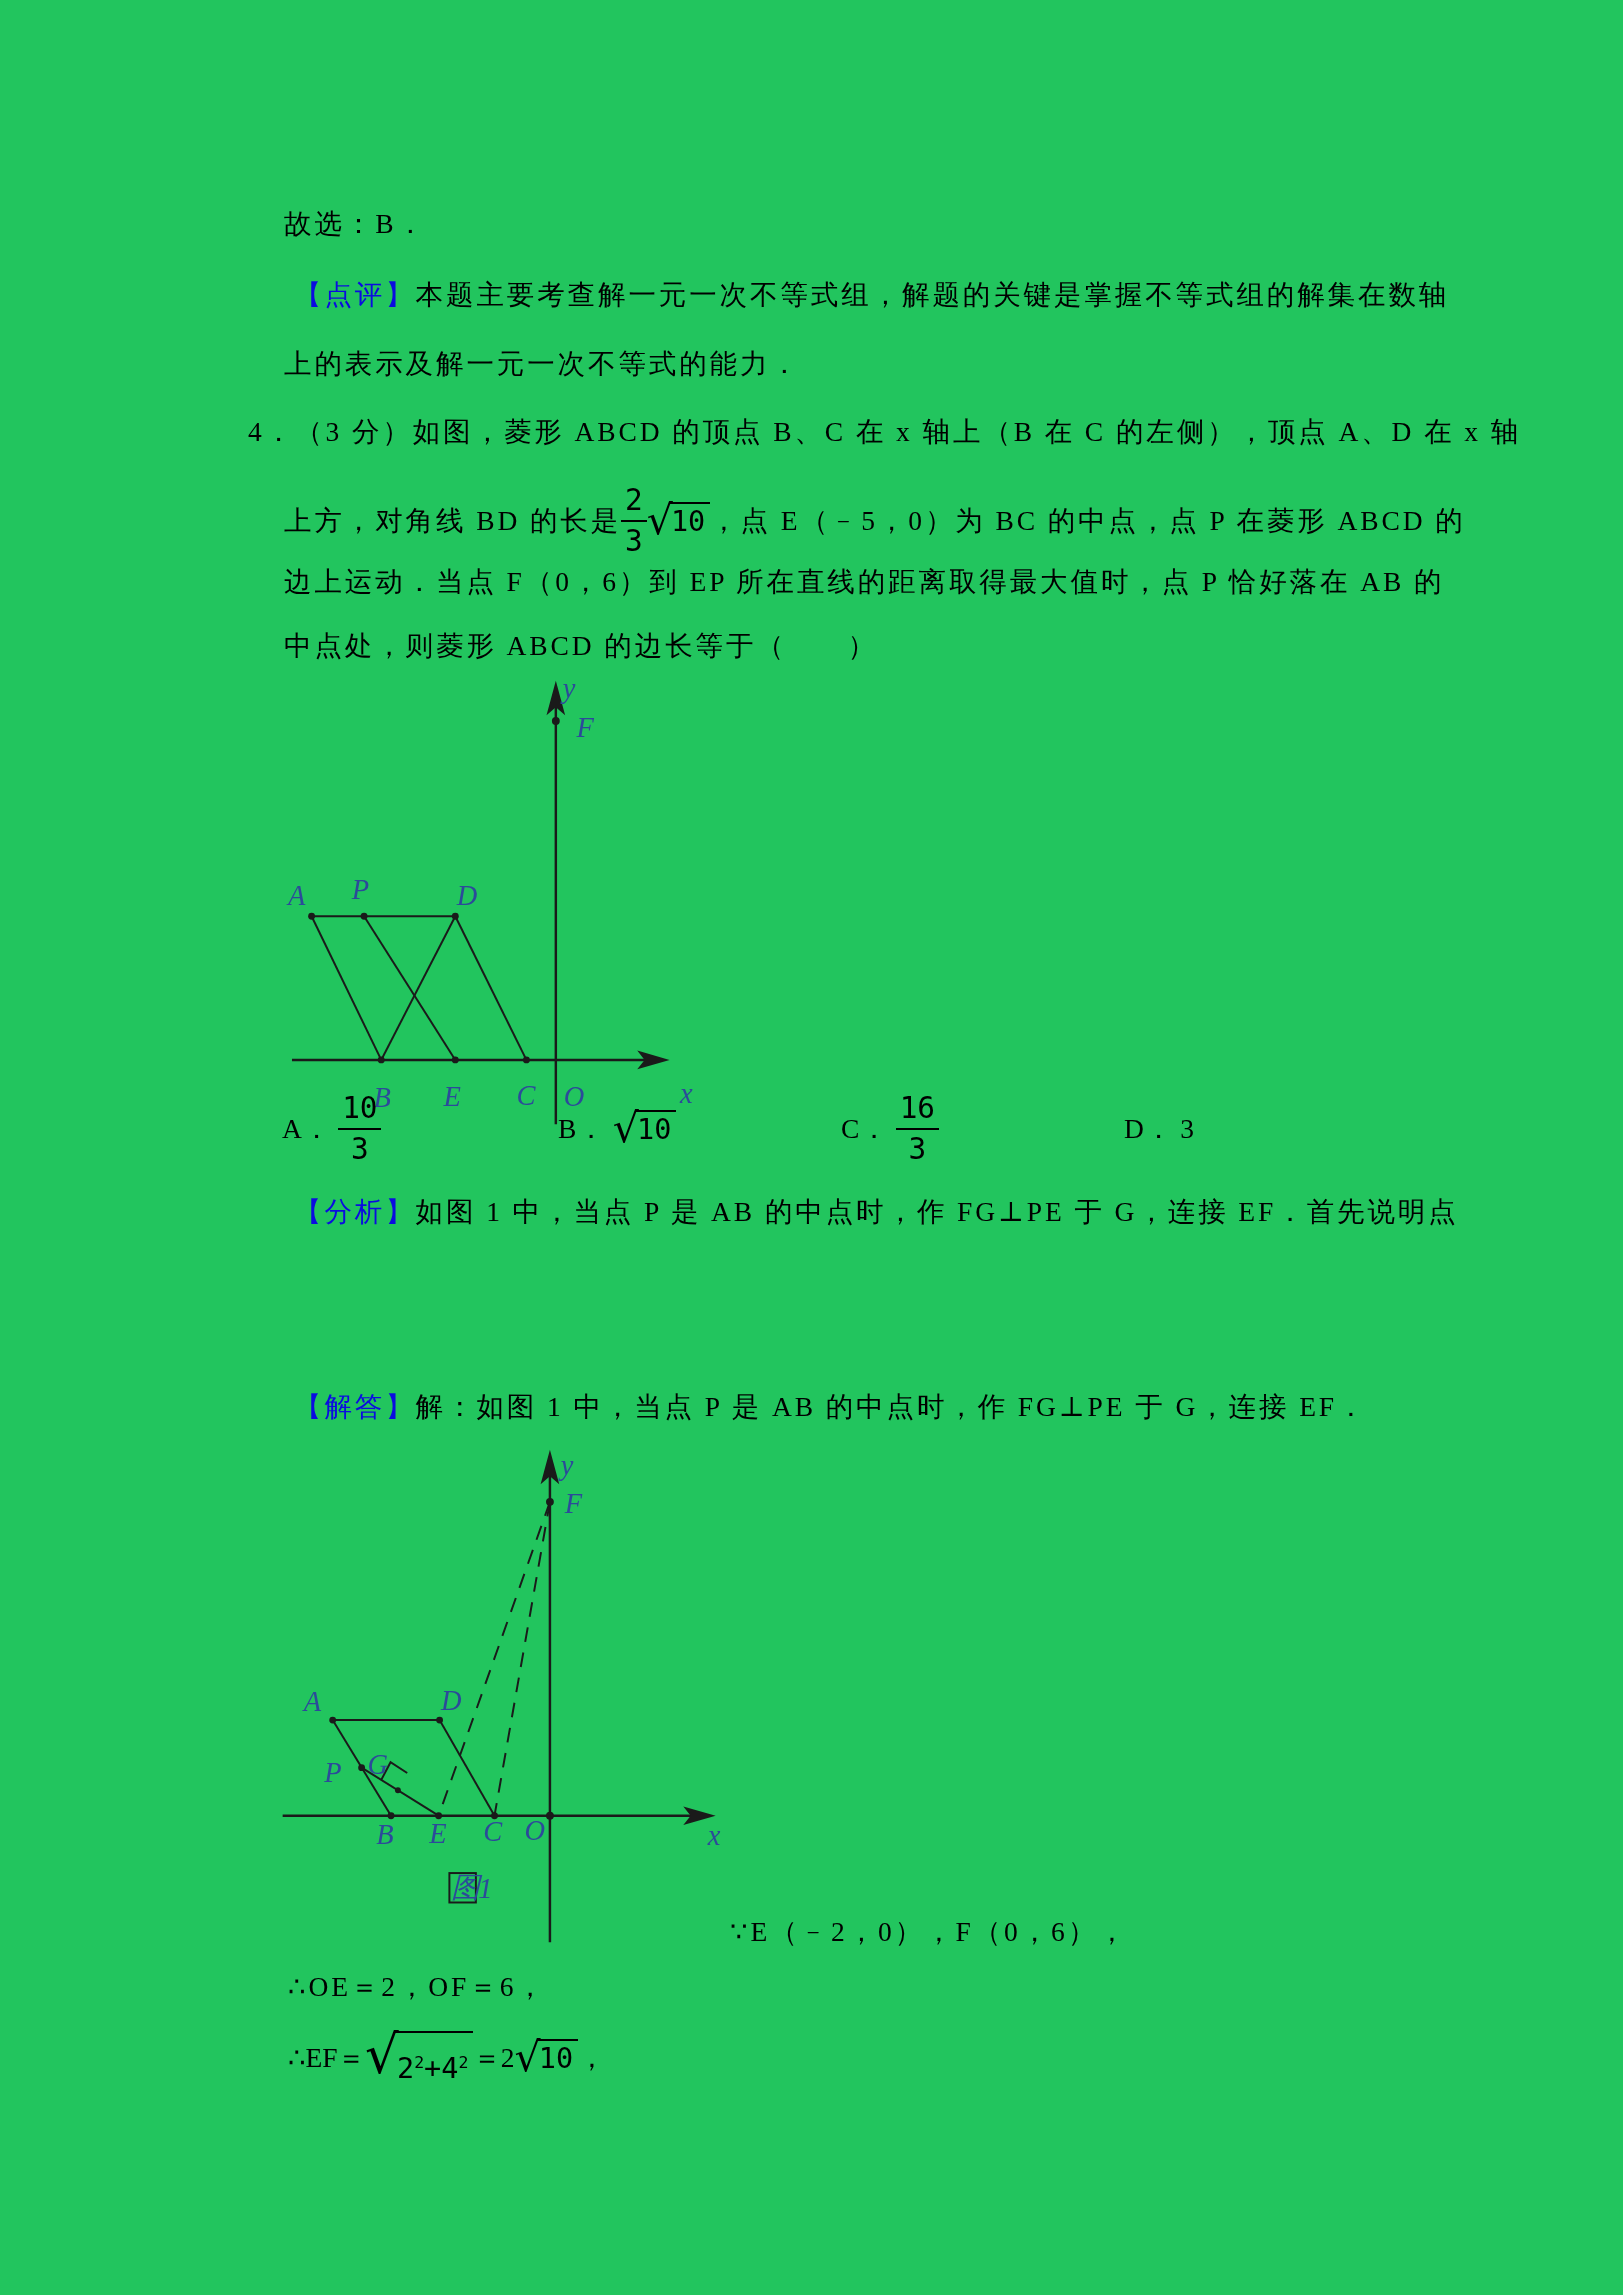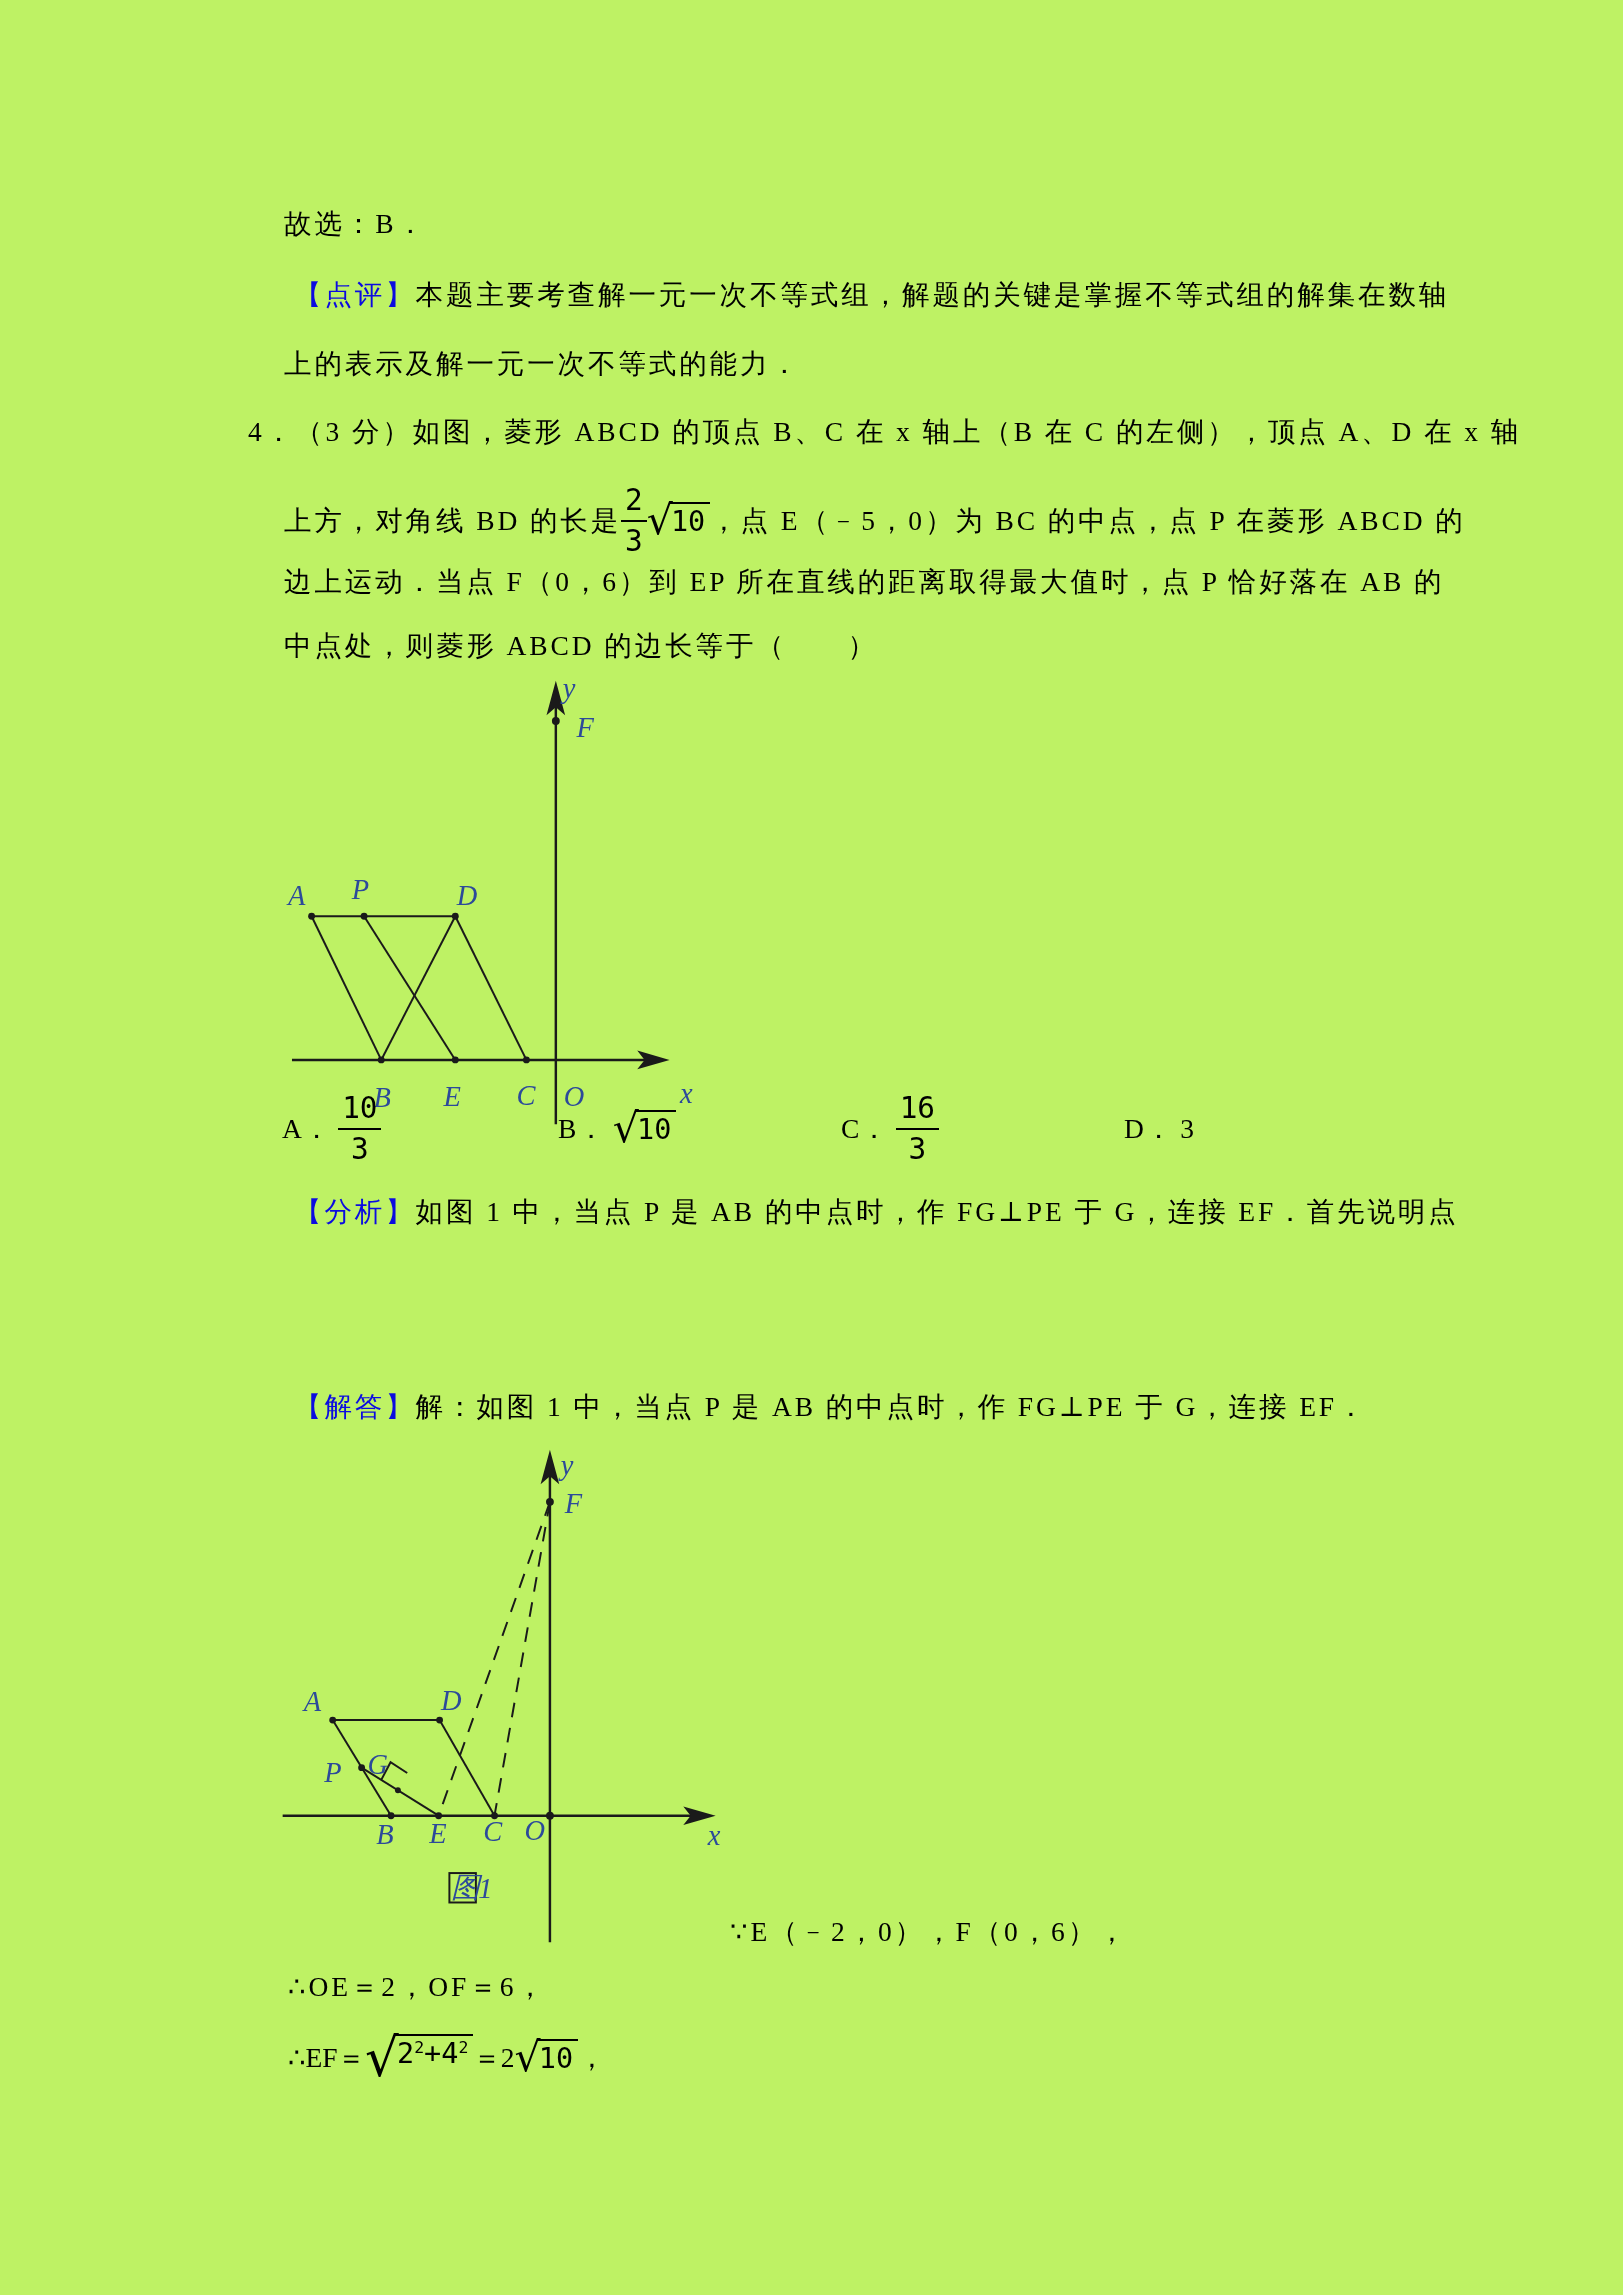--- a/index.html
+++ b/index.html
@@ -1,33 +1,33 @@
 <!DOCTYPE html>
 <html style="font-size:7.9px"><head>
 <meta charset="utf-8">
 <style>
   html,body { margin:0; padding:0; background:#888; }
   .page {
-    position:relative; width:1623px; height:2295px; background:#bef264;
+    position:relative; width:1623px; height:2295px; background:#22c55e;
     font-family:"Liberation Serif","DejaVu Serif",serif; color:#000; overflow:hidden;
   }
   .line { position:absolute; white-space:nowrap; font-size:27.5px; letter-spacing:2.9px; line-height:1.35; }
   .label-blue { color:#0b0be0; }
   .mrow { display:flex; align-items:center; }
   .mtxt { letter-spacing:0; }
   .frac { display:inline-flex; flex-direction:column; align-items:center;
           font-family:"DejaVu Sans Mono",monospace; letter-spacing:0; line-height:1.1; font-size:29.4px; }
   .frac .num, .frac .den { padding:0 3.9px; }
   .frac .fbar { align-self:stretch; border-top:2.5px solid #000; margin:3.4px 0; height:0; }
   .sqrt { display:inline-flex; align-items:flex-start; letter-spacing:0; }
   .sqrt .rsign { font-family:"DejaVu Sans",sans-serif; font-size:41px; line-height:0.92; font-weight:400; }
   .sqrt .rbody { border-top:2.5px solid #000; margin-left:-3.9px; padding:2.9px 4.9px 0 2px;
                  font-family:"DejaVu Sans Mono",monospace; font-size:28.5px; line-height:1.05; }
   .big .rsign { font-size:53px; }
-  .big .rbody { padding-top:3px; }
+  .big .rbody { padding-top:21px; }
   sup.exp { font-size:0.58em; vertical-align:0.62em; letter-spacing:0; }
   .opt { position:absolute; display:flex; align-items:center; font-size:27.5px; }
   .opt .olabel { letter-spacing:1px; margin-right:6.9px; }
   svg { position:absolute; }
   svg line, svg path, svg polyline { stroke:#1a1a1a; }
   svg text { font-family:"Liberation Serif","DejaVu Serif",serif; font-style:italic; fill:#2c4a9a; font-size:58px; }
 </style>
 </head>
 <body>
 

